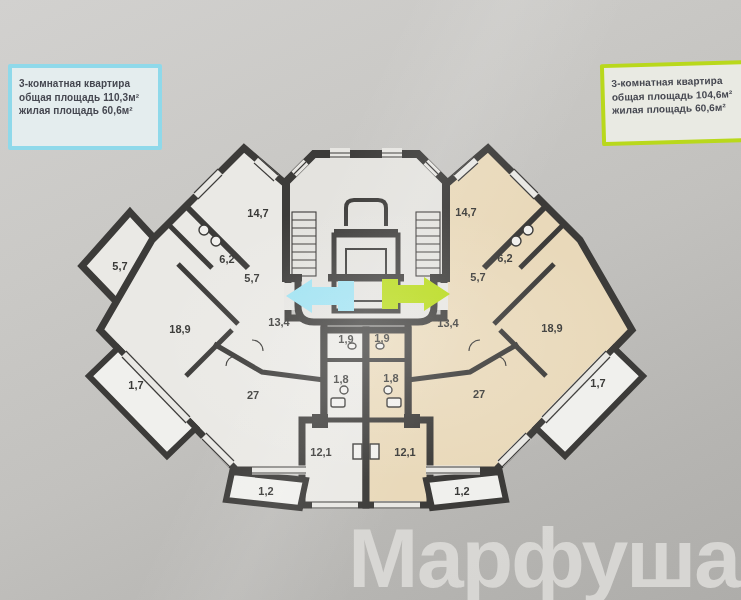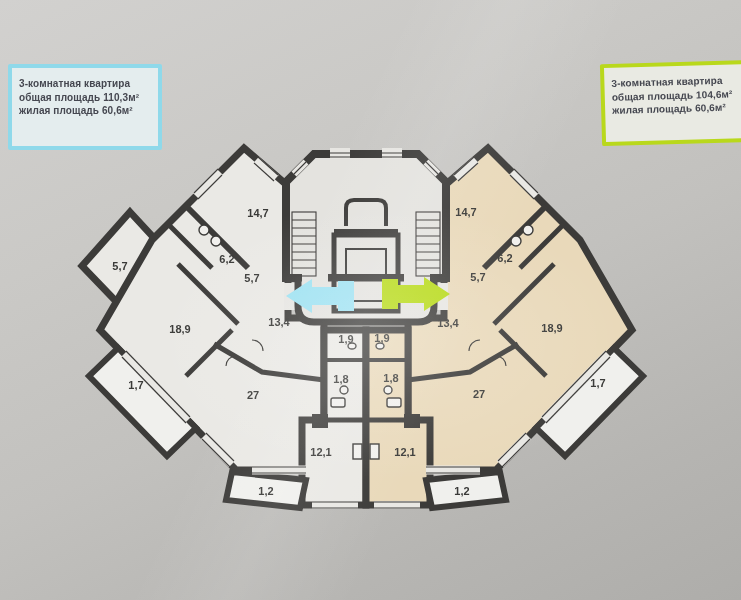--- a/index.html
+++ b/index.html
@@ -172,15 +172,16 @@
     <div class="t">3-комнатная квартира</div>
     <div class="t">общая площадь 110,3м²</div>
     <div class="t">жилая площадь 60,6м²</div>
   </div>
   <div id="card-right" class="card">
     <div class="t">3-комнатная квартира</div>
     <div class="t">общая площадь 104,6м²</div>
     <div class="t">жилая площадь 60,6м²</div>
   </div>
 
+  <div id="watermark">Марфуша</div>
 
   <div id="glare"></div>
 </div>
 
 </body></html>

